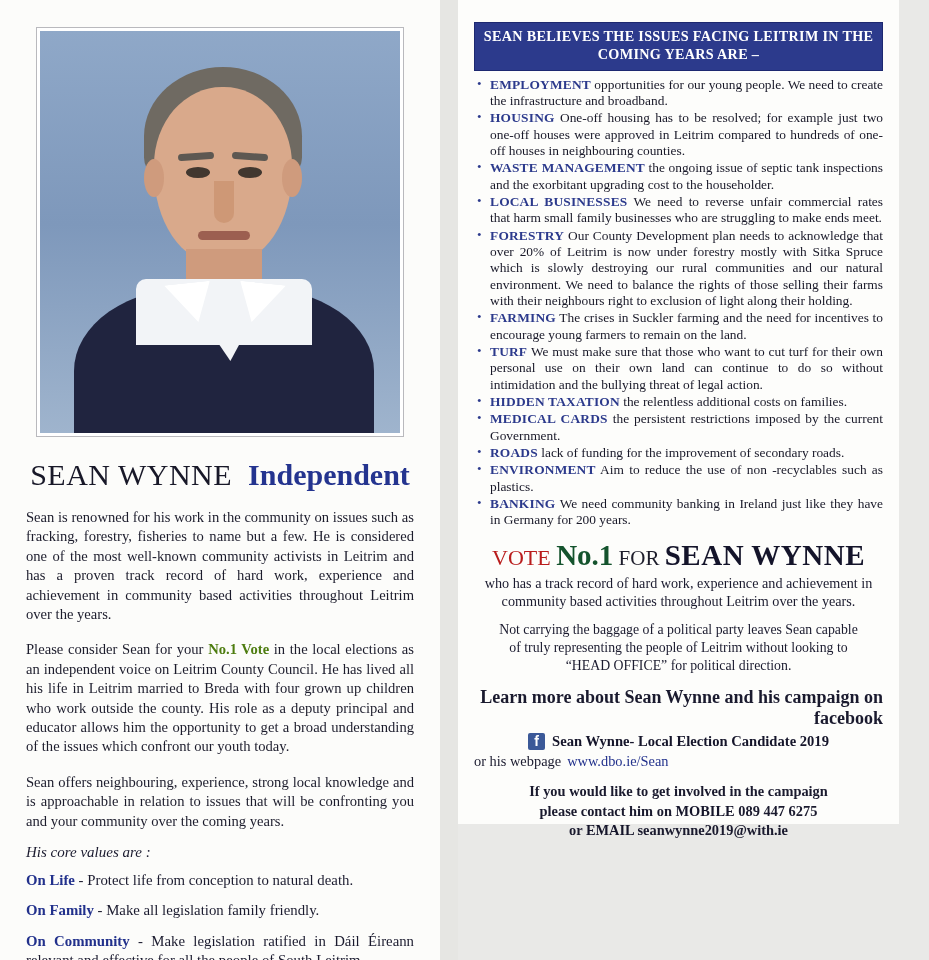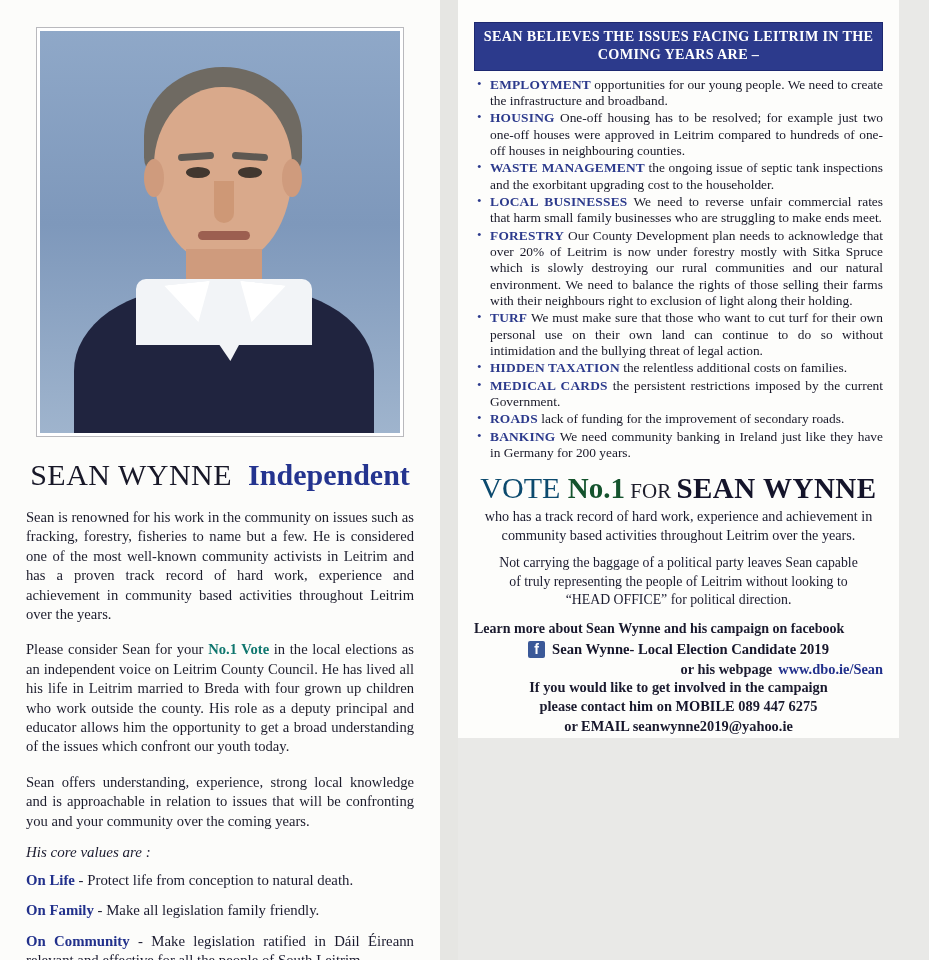--- a/index.html
+++ b/index.html
@@ -80,31 +80,31 @@
   .name-line .indep {
     font-family: "Liberation Serif", serif;
     font-size: 30px; font-weight: 700; color: #24348f; margin-left: 12px;
   }
 
   .body-copy { margin-top: 14px; }
   .body-copy p {
     font-size: 14.6px; line-height: 1.33; text-align: justify;
     margin: 16px 0 13px 0; color: #1c1c2c;
   }
-  .b-blue { color:#0f766e; font-weight:700; }
+  .b-blue { color:#4d7c0f; font-weight:700; }
   .core-italic { font-style: italic; font-size: 15px; margin: 2px 0 10px 0; }
   .core-item { font-size: 14.8px; line-height: 1.3; margin: 0 0 11px 0; text-align: justify; }
   .core-item .lbl { color:#22318c; font-weight:700; }
 
   
   .gutter { width: 18px; height: 960px; background: #e6e6e3; }
 
   
   .right-panel {
-    position: relative; width: 441px; height: 738px;
+    position: relative; width: 441px; height: 824px;
     background: #fdfdfb; padding: 14px 16px 0 16px;
   }
   .issues-head {
     background: #2c3a8c; color: #ffffff;
     text-align: center; font-weight: 700; font-size: 14.2px;
     letter-spacing: .3px; line-height: 1.25;
     padding: 5px 6px 6px 6px; border: 1px solid #1d2870;
     margin: 8px 0 6px 0;
   }
   ul.issues { list-style: none; margin: 0; padding: 0; }
@@ -115,44 +115,44 @@
   ul.issues li::before {
     content: "•"; position: absolute; left: 3px; top: -1px; color: #2c3a8c; font-size: 13px;
   }
   ul.issues li .tag {
     color: #2c3a8c; font-weight: 700; letter-spacing: .2px;
   }
 
   .vote-line {
     margin: 10px 0 2px 0; text-align: center; white-space: nowrap;
   }
-  .vote-line .v1 { font-size: 30px; color:#0c4a6e; }
+  .vote-line .v1 { font-size: 22px; color:#b91c1c; }
   .vote-line .v2 { font-size: 29px; font-weight: 700; color:#14532d; }
   .vote-line .v3 { font-size: 21px; color:#1d1d2b; }
   .vote-line .v4 { font-size: 29px; font-weight: 700; color:#14142a; letter-spacing:.5px; }
 
   .vote-sub {
     font-size: 14.2px; line-height: 1.3; text-align: center; margin: 0 6px 10px 6px;
   }
   .vote-sub2 {
     font-size: 13.8px; line-height: 1.32; text-align: center; margin: 0 22px 12px 22px;
   }
   .fb-head {
-    text-align:left; font-weight:700; font-size:14px; margin-bottom: 4px;
+    text-align:right; font-weight:700; font-size:18px; margin-bottom: 4px;
   }
   .fb-row {
     display:flex; align-items:center; justify-content:center; gap:7px; margin-bottom:3px;
   }
   .fb-icon {
     width:17px; height:17px; background:#3b5998; color:#fff; font-weight:700;
     font-family:"Liberation Sans", sans-serif; font-size:14px; line-height:17px;
     text-align:center; border-radius:2px;
   }
   .fb-name { font-weight:700; font-size:14.6px; color:#15152a; }
-  .webpage-row { text-align:right; font-size:14.4px; font-weight:700; margin-bottom:0; }
+  .webpage-row { text-align:left; font-size:14.4px; font-weight:400; margin-bottom:12px; }
   .webpage-row .url { color:#22318c; margin-left:6px; }
   .involve {
     text-align:center; font-weight:700; font-size:14.4px; line-height:1.35;
   }
   .involve .em { color:#15152a; }
 </style>
 </head>
 <body>
 
 <div class="page">
@@ -179,21 +179,21 @@
     </div>
 
     <div class="name-line">
       <span class="nm">SEAN WYNNE</span>
       <span class="indep">Independent</span>
     </div>
 
     <div class="body-copy">
       <p>Sean is renowned for his work in the community on issues such as fracking, forestry, fisheries to name but a few. He is considered one of the most well-known community activists in Leitrim and has a proven track record of hard work, experience and achievement in community based activities throughout Leitrim over the years.</p>
       <p><span>Please consider Sean for your </span><span class="b-blue">No.1 Vote</span><span> in the local elections as an independent voice on Leitrim County Council. He has lived all his life in Leitrim married to Breda with four grown up children who work outside the county. His role as a deputy principal and educator allows him the opportunity to get a broad understanding of the issues which confront our youth today.</span></p>
-      <p>Sean offers understanding, experience, strong local knowledge and is approachable in relation to issues that will be confronting you and your community over the coming years.</p>
+      <p>Sean offers neighbouring, experience, strong local knowledge and is approachable in relation to issues that will be confronting you and your community over the coming years.</p>
 
       <div class="core-italic">His core values are :</div>
 
       <div class="core-item">
         <span class="lbl">On Life</span><span> - Protect life from conception to natural death.</span>
       </div>
       <div class="core-item">
         <span class="lbl">On Family</span><span> - Make all legislation family friendly.</span>
       </div>
       <div class="core-item">
@@ -207,24 +207,26 @@
   <div class="right-panel">
 
     <div class="issues-head">SEAN BELIEVES THE ISSUES FACING LEITRIM IN THE COMING YEARS ARE –</div>
 
     <ul class="issues">
       <li><span class="tag">EMPLOYMENT</span><span> opportunities for our young people. We need to create the infrastructure and broadband.</span></li>
       <li><span class="tag">HOUSING</span><span> One-off housing has to be resolved; for example just two one-off houses were approved in Leitrim compared to hundreds of one-off houses in neighbouring counties.</span></li>
       <li><span class="tag">WASTE MANAGEMENT</span><span> the ongoing issue of septic tank inspections and the exorbitant upgrading cost to the householder.</span></li>
       <li><span class="tag">LOCAL BUSINESSES</span><span> We need to reverse unfair commercial rates that harm small family businesses who are struggling to make ends meet.</span></li>
       <li><span class="tag">FORESTRY</span><span> Our County Development plan needs to acknowledge that over 20% of Leitrim is now under forestry mostly with Sitka Spruce which is slowly destroying our rural communities and our natural environment. We need to balance the rights of those selling their farms with their neighbours right to exclusion of light along their holding.</span></li>
+      <li><span class="tag">FARMING</span><span> The crises in Suckler farming and the need for incentives to encourage young farmers to remain on the land.</span></li>
       <li><span class="tag">TURF</span><span> We must make sure that those who want to cut turf for their own personal use on their own land can continue to do so without intimidation and the bullying threat of legal action.</span></li>
       <li><span class="tag">HIDDEN TAXATION</span><span> the relentless additional costs on families.</span></li>
       <li><span class="tag">MEDICAL CARDS</span><span> the persistent restrictions imposed by the current Government.</span></li>
       <li><span class="tag">ROADS</span><span> lack of funding for the improvement of secondary roads.</span></li>
+      <li><span class="tag">ENVIRONMENT</span><span> Aim to reduce the use of non -recyclables such as plastics.</span></li>
       <li><span class="tag">BANKING</span><span> We need community banking in Ireland just like they have in Germany for 200 years.</span></li>
     </ul>
 
     <div class="vote-line">
       <span class="v1">VOTE </span><span class="v2">No.1</span><span class="v3"> FOR </span><span class="v4">SEAN WYNNE</span>
     </div>
 
     <div class="vote-sub">who has a track record of hard work, experience and achievement in community based activities throughout Leitrim over the years.</div>
     <div class="vote-sub2">Not carrying the baggage of a political party leaves Sean capable of truly representing the people of Leitrim without looking to “HEAD OFFICE” for political direction.</div>
 
@@ -233,17 +235,17 @@
       <span class="fb-icon">f</span>
       <span class="fb-name">Sean Wynne- Local Election Candidate 2019</span>
     </div>
     <div class="webpage-row">
       <span>or his webpage</span><span class="url">www.dbo.ie/Sean</span>
     </div>
 
     <div class="involve">
       <div>If you would like to get involved in the campaign</div>
       <div><span>please contact him on </span><span class="em">MOBILE</span><span>  089 447 6275</span></div>
-      <div><span>or </span><span class="em">EMAIL</span><span>  seanwynne2019@yahoo.ie</span></div>
+      <div><span>or </span><span class="em">EMAIL</span><span>  seanwynne2019@with.ie</span></div>
     </div>
 
   </div>
 </div>
 
 </body></html>

